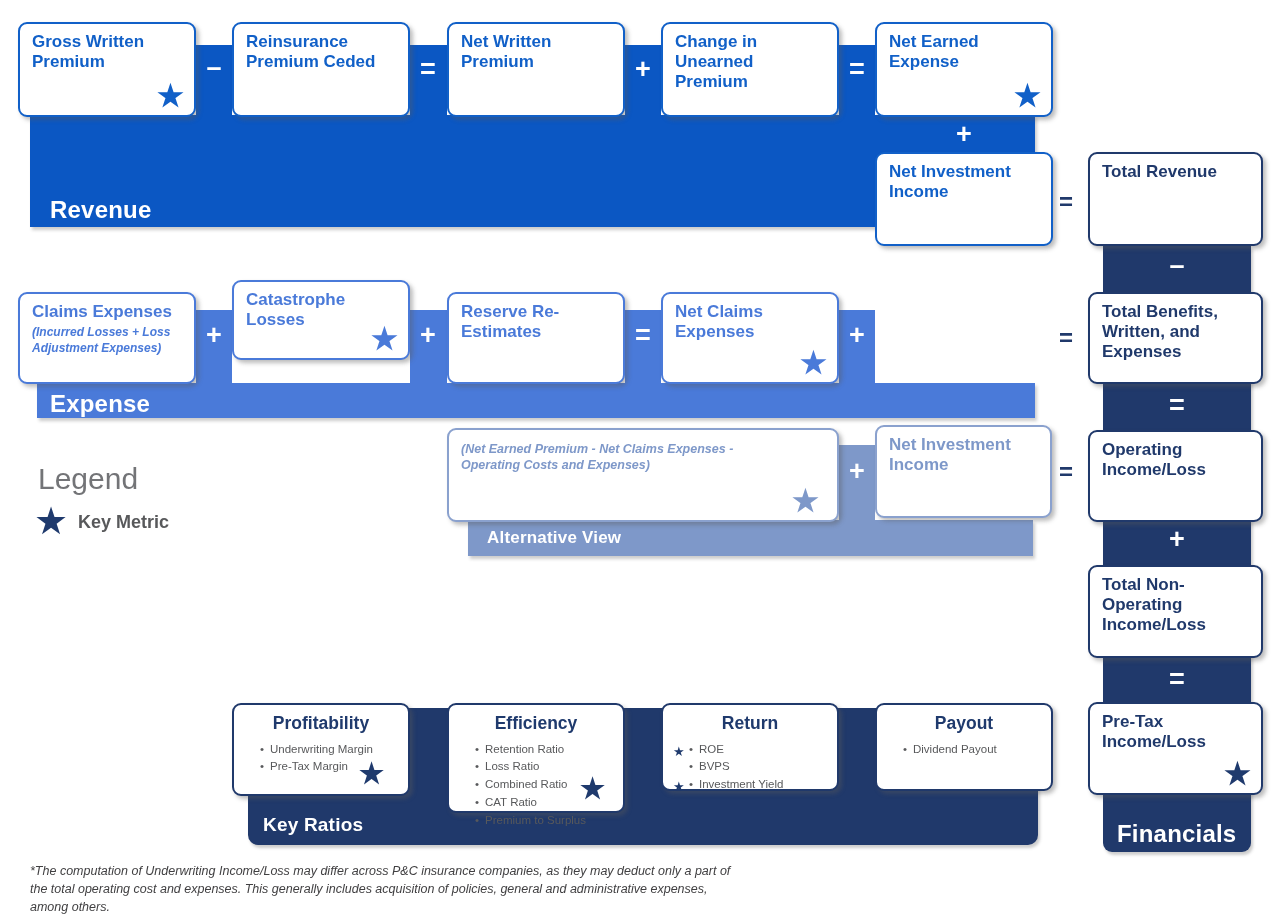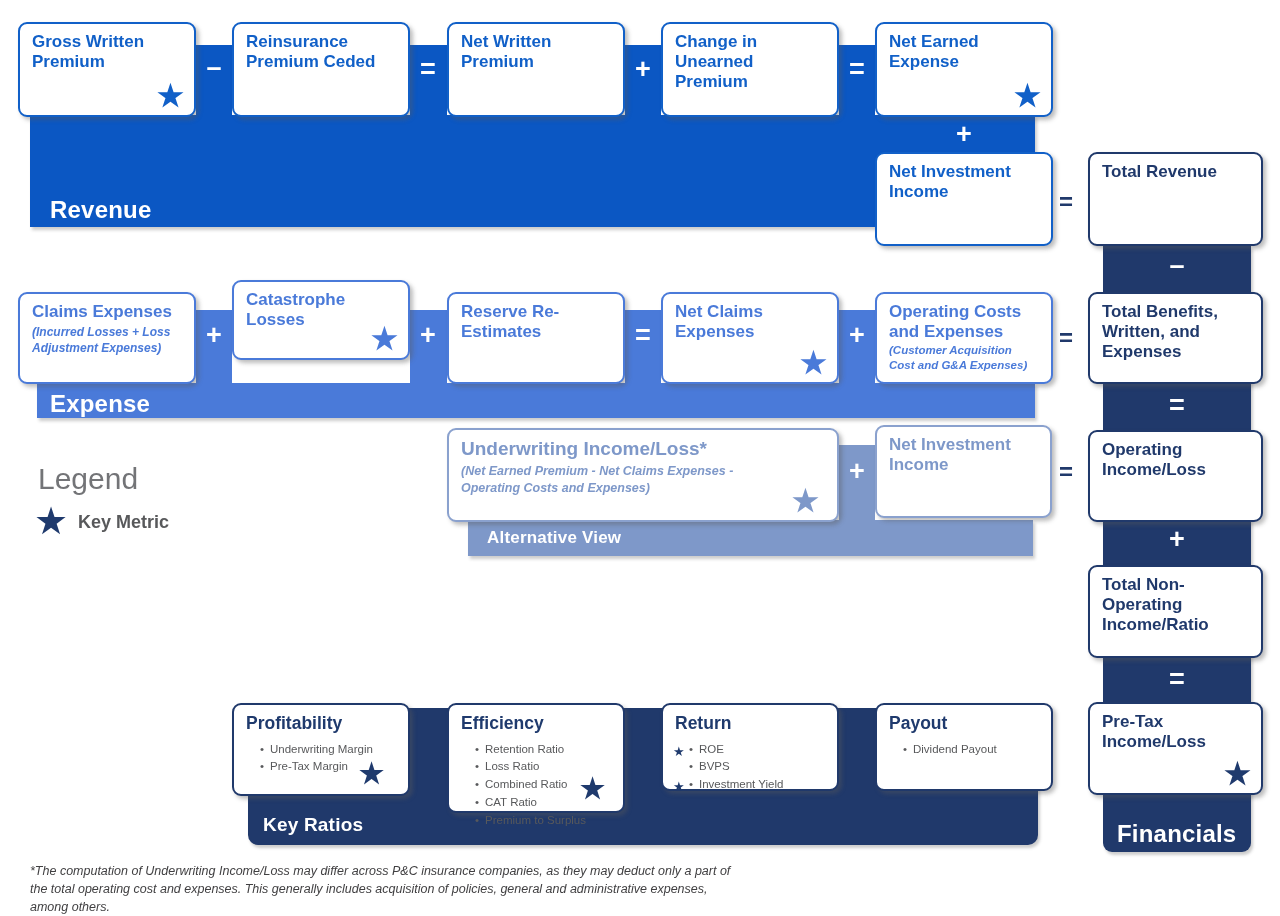--- a/index.html
+++ b/index.html
@@ -30,21 +30,21 @@
   .star{position:absolute;line-height:1;z-index:4;}
   .star-br{right:10px;bottom:4px;font-size:30px;}
   .c-rev{color:#1160c8;} .c-exp{color:#4a7ad9;} .c-alt{color:#7e98c9;} .c-navy{color:#1f3a6d;}
 
   
   .op{position:absolute;font-weight:700;text-align:center;width:36px;}
   .op-white{color:#fff;font-size:27px;z-index:3;}
   .op-navy{color:#20396b;font-size:24px;z-index:2;}
 
   
-  .kr-title{font-size:17.5px;font-weight:700;color:#1f3a6d;}
+  .kr-title{font-size:17.5px;font-weight:700;color:#1f3a6d;text-align:center;}
   .kr-list{margin:7px 0 0 0;padding:0 0 0 24px;list-style:none;}
   .kr-item{position:relative;font-size:11.5px;color:#58595b;line-height:1.55;font-weight:400;}
   .kr-item::before{content:"•";position:absolute;left:-10px;color:#58595b;}
   .inline-star{position:absolute;left:-26px;top:1px;font-size:13px;color:#1f3a6d;}
 
   
   .legend-title{position:absolute;font-size:30px;color:#737477;font-weight:400;z-index:2;}
   .legend-star{position:absolute;font-size:38px;color:#1f3a6d;line-height:1;z-index:2;}
   .legend-label{position:absolute;font-size:18px;font-weight:700;color:#58595b;z-index:2;}
 
@@ -101,21 +101,21 @@
   <span class="op op-white" style="left:1159px;top:664px;">=</span>
   <div class="band-label" style="left:1117px;top:820px;">Financials</div>
 
   <div class="node navy" style="left:1088px;top:292px;width:175px;height:92px;">
     <span>Total Benefits, Written, and Expenses</span>
   </div>
   <div class="node navy" style="left:1088px;top:430px;width:175px;height:92px;">
     <span>Operating Income/Loss</span>
   </div>
   <div class="node navy" style="left:1088px;top:565px;width:175px;height:93px;">
-    <span>Total Non-Operating Income/Ratio</span>
+    <span>Total Non-Operating Income/Loss</span>
   </div>
   <div class="node navy" style="left:1088px;top:702px;width:175px;height:93px;">
     <span>Pre-Tax Income/Loss</span>
     <span class="star star-br c-navy">★</span>
   </div>
 
   <div class="band exp-bg" style="left:37px;top:383px;width:998px;height:35px;"></div>
   <div class="conn exp-bg" style="left:196px;top:310px;width:36px;height:75px;"></div>
   <div class="conn exp-bg" style="left:410px;top:310px;width:37px;height:75px;"></div>
   <div class="conn exp-bg" style="left:625px;top:310px;width:36px;height:75px;"></div>
@@ -134,33 +134,28 @@
     <span>Catastrophe Losses</span>
     <span class="star star-br c-exp">★</span>
   </div>
   <div class="node exp" style="left:447px;top:292px;width:178px;height:92px;">
     <span>Reserve Re-Estimates</span>
   </div>
   <div class="node exp" style="left:661px;top:292px;width:178px;height:92px;">
     <span>Net Claims Expenses</span>
     <span class="star star-br c-exp">★</span>
   </div>
-  <div class="node exp" style="left:875px;top:292px;width:178px;height:92px;">
-    <span>Operating Costs and Expenses</span>
-    <div class="sub" style="font-size:11.5px;margin-top:1px;">(Customer Acquisition Cost and G&amp;A Expenses)</div>
-  </div>
   <span class="op op-navy" style="left:1048px;top:324px;">=</span>
 
   <div class="band alt-bg" style="left:468px;top:520px;width:565px;height:36px;"></div>
   <div class="conn alt-bg" style="left:839px;top:445px;width:36px;height:77px;"></div>
   <span class="op op-white" style="left:839px;top:456px;">+</span>
   <div class="band-label" style="left:487px;top:528px;font-size:17px;">Alternative View</div>
 
   <div class="node alt" style="left:447px;top:428px;width:392px;height:94px;">
-    <span class="t19">Underwriting Income/Loss*</span>
     <div class="sub" style="font-size:12.5px;width:300px;">(Net Earned Premium - Net Claims Expenses - Operating Costs and Expenses)</div>
     <span class="star star-br c-alt" style="right:18px;">★</span>
   </div>
   <div class="node alt" style="left:875px;top:425px;width:177px;height:93px;">
     <span>Net Investment Income</span>
   </div>
   <span class="op op-navy" style="left:1048px;top:458px;">=</span>
 
   <div class="legend-title" style="left:38px;top:462px;">Legend</div>
   <span class="legend-star" style="left:34px;top:502px;">★</span>

